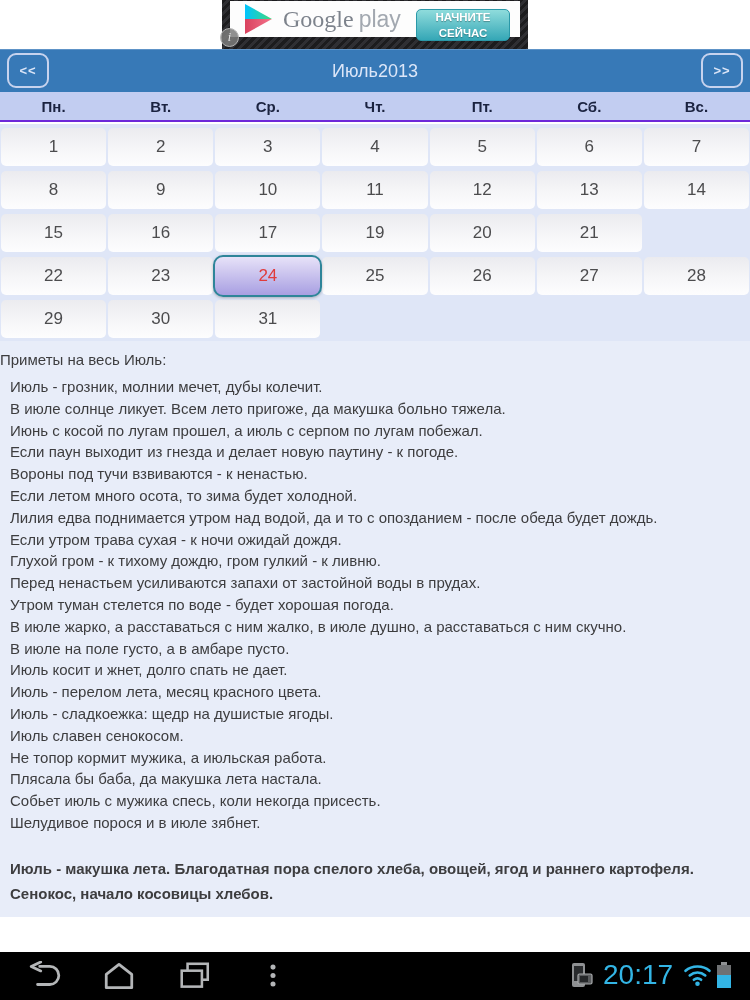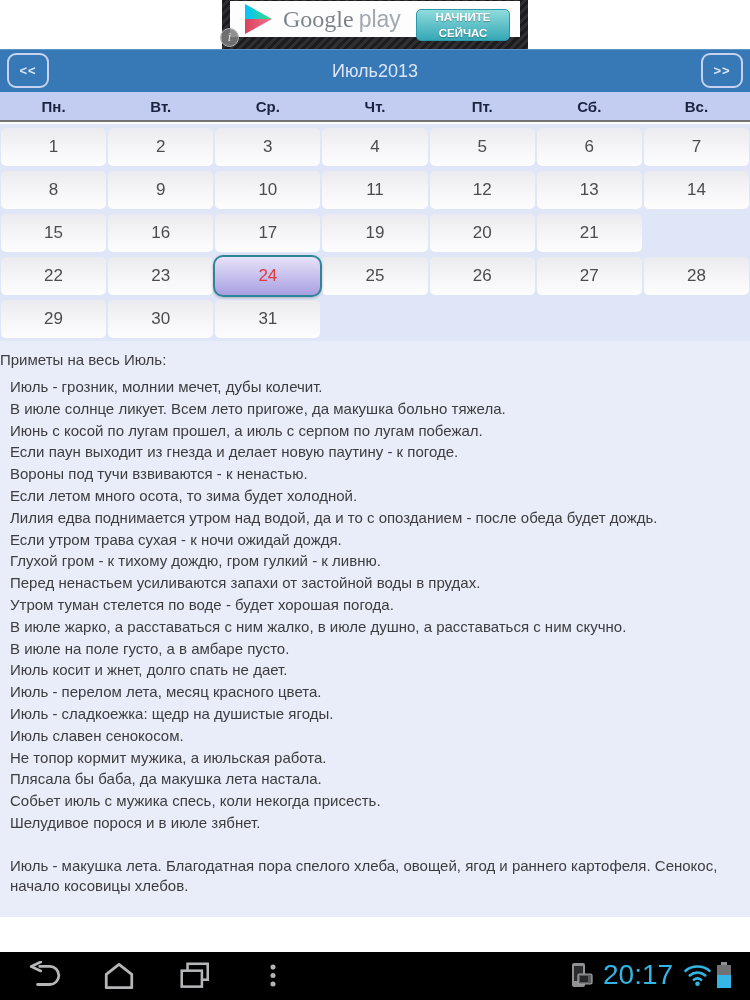--- a/index.html
+++ b/index.html
@@ -31,42 +31,42 @@
     border-top:1px solid #5e93c7;box-sizing:border-box;}
   .cal-title{position:absolute;left:0;right:0;top:0;height:42px;display:flex;gap:0;
     align-items:center;justify-content:center;color:#dce6f8;font-size:18px;}
   .nav-btn{position:absolute;top:3px;width:42px;height:35px;border:2px solid #c7d3ee;
     border-radius:9px;background:transparent;color:#dce6f8;font-size:13px;font-weight:bold;
     display:flex;align-items:center;justify-content:center;letter-spacing:1px;cursor:pointer;
     box-sizing:border-box;}
   .nav-btn.prev{left:7px;} .nav-btn.next{right:7px;}
   
   .day-row{position:absolute;top:92px;left:0;width:750px;height:30px;background:#c2cdf1;
-    border-bottom:2px solid #737373;box-sizing:border-box;
+    border-bottom:2px solid #6d28d9;box-sizing:border-box;
     display:grid;grid-template-columns:repeat(7,1fr);align-items:center;text-align:center;
     font-weight:bold;font-size:15px;color:#1b2340;}
   
   .cal-grid{position:absolute;top:124px;left:0;width:750px;height:217px;background:#dfe6f7;
     box-sizing:border-box;padding:4px 1px 0 1px;}
   .cal-week{display:grid;grid-template-columns:repeat(7,1fr);column-gap:2px;height:38px;
     margin-bottom:5px;}
   .day-cell{background:linear-gradient(180deg,#ebebef 0%,#f6f6f8 55%,#fdfdfe 100%);
     border-radius:5px;display:flex;align-items:center;justify-content:center;
     font-size:17px;color:#4c4c4e;cursor:pointer;}
   .day-cell.empty{background:transparent;cursor:default;}
   .day-cell.selected{background:linear-gradient(180deg,#e7e2f8 0%,#a89fe2 100%);
     border:2px solid #2e8599;border-radius:10px;color:#e03b3b;margin:-2px;
     box-shadow:0 1px 3px rgba(0,0,0,.25);position:relative;z-index:2;}
   
   .signs{position:absolute;top:341px;left:0;width:750px;height:576px;background:#e8edf9;
     color:#3d3d3f;font-size:15px;box-sizing:border-box;}
   .signs-title{padding-top:8px;line-height:21px;}
   .signs-lines{padding:6px 10px 0 10px;}
   .sign-line{line-height:21.8px;white-space:nowrap;}
-  .signs-footer{padding:22px 1px 0 10px;line-height:20px;}
+  .signs-footer{padding:22px 1px 0 10px;line-height:25px;font-weight:bold;}
   
   .navbar{position:absolute;top:952px;left:0;width:750px;height:48px;background:#000;}
   .nav-icon{position:absolute;top:9px;width:34px;height:30px;cursor:pointer;}
   .nav-icon svg{width:100%;height:100%;}
   .sys-time{position:absolute;top:7px;left:603px;color:#33b5e5;font-size:28px;
     letter-spacing:0px;}
   .status-icon{position:absolute;}
 </style>
 </head>
 <body>

